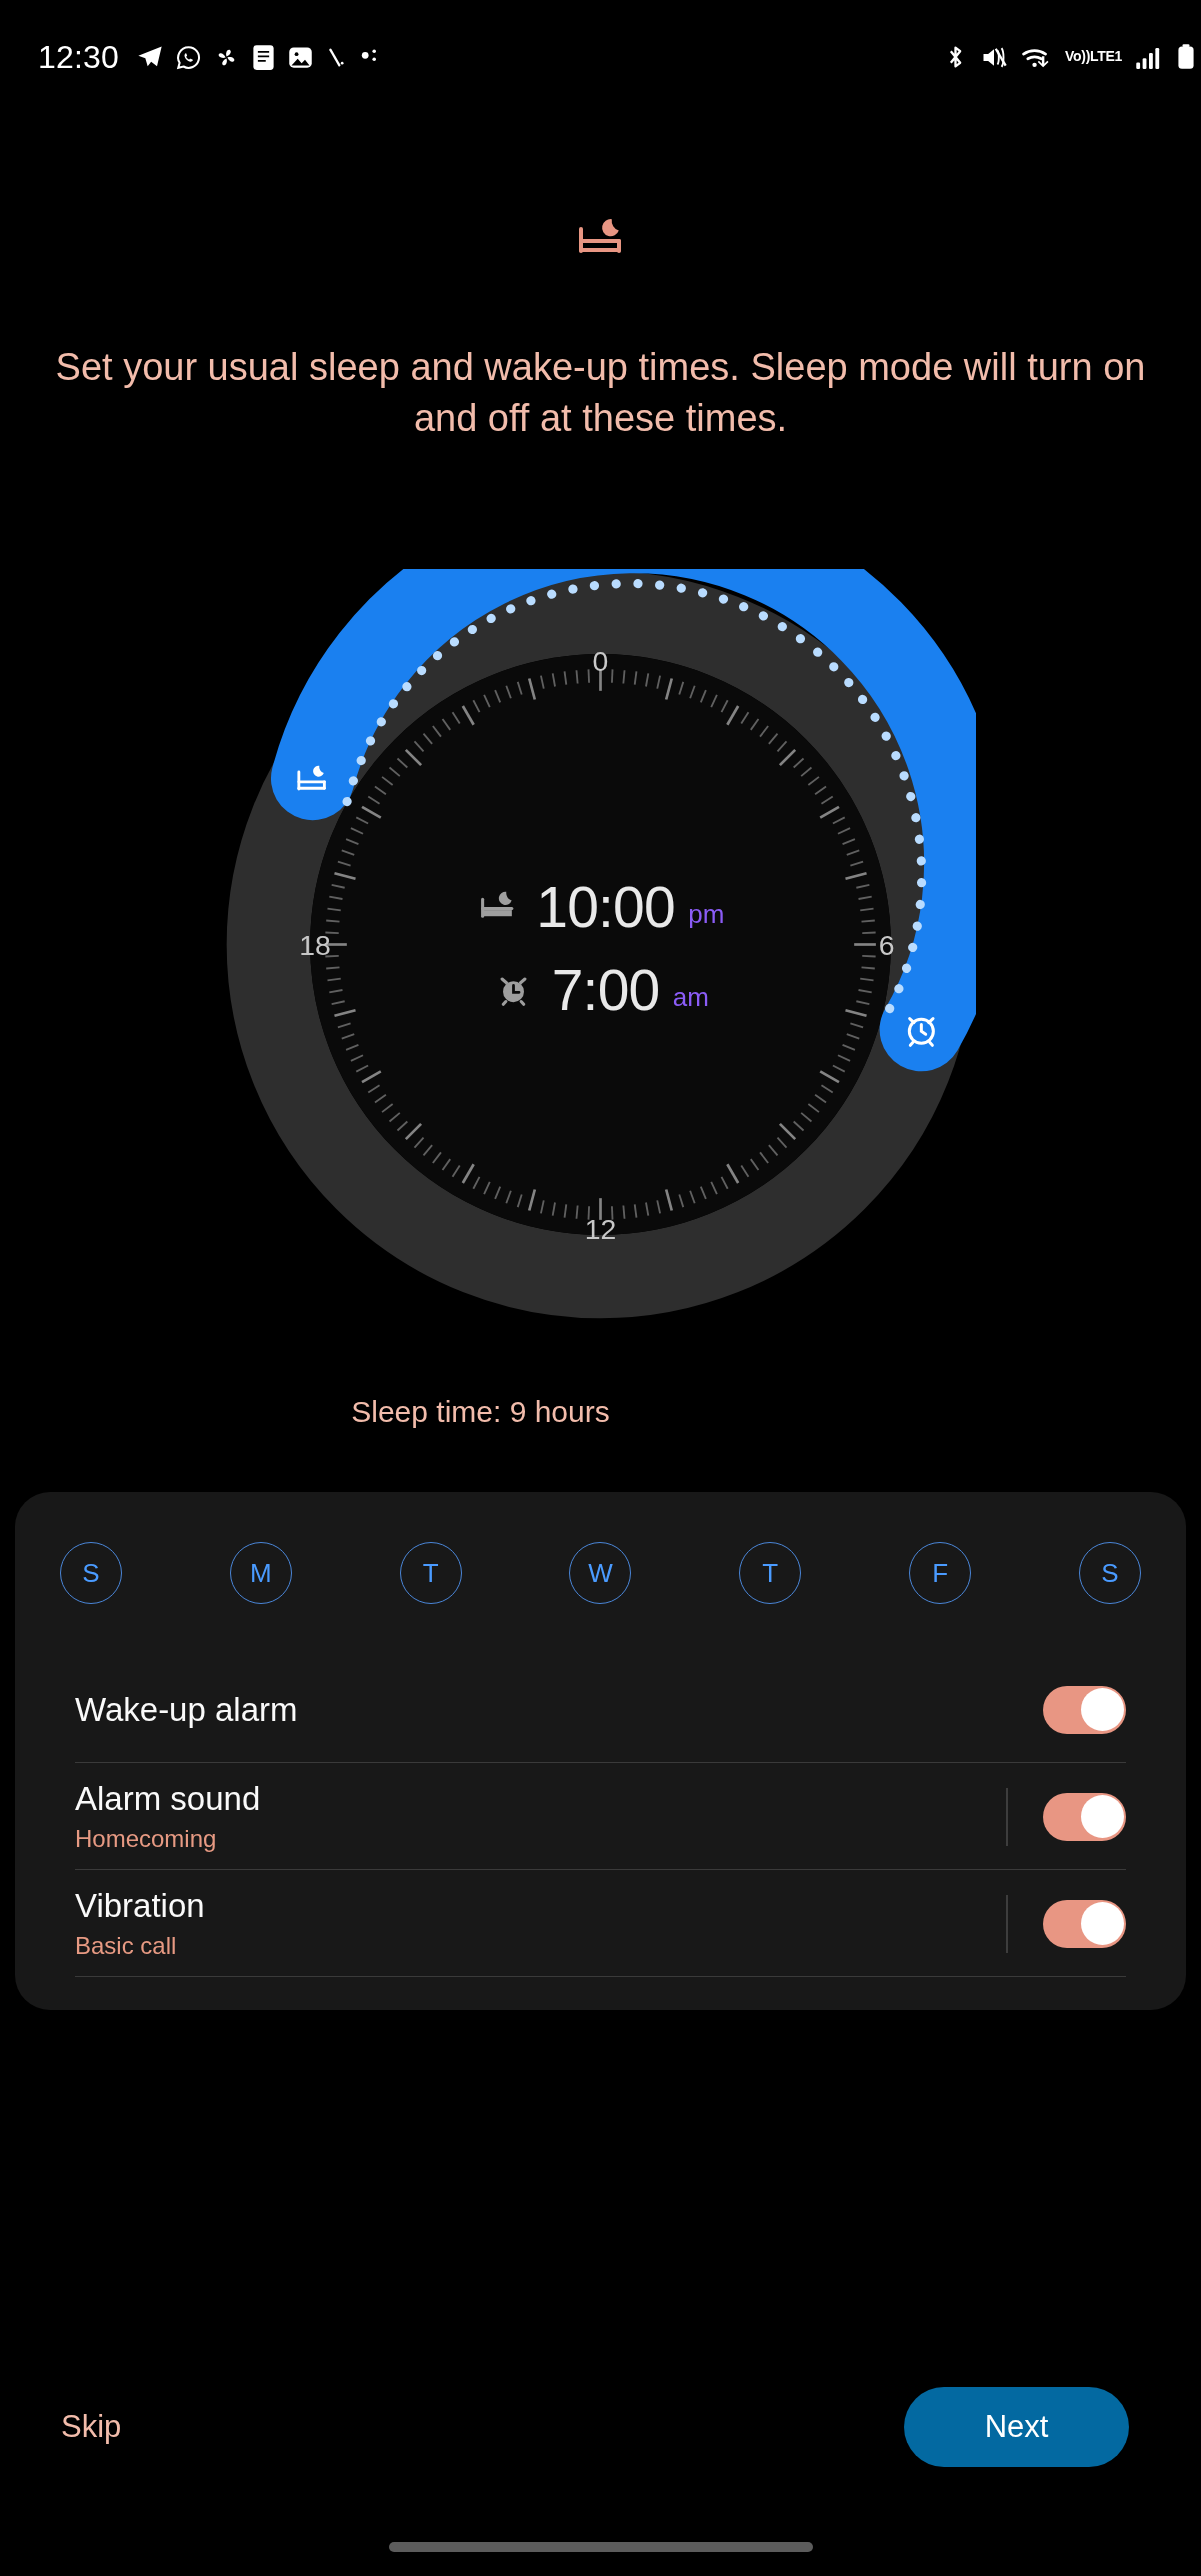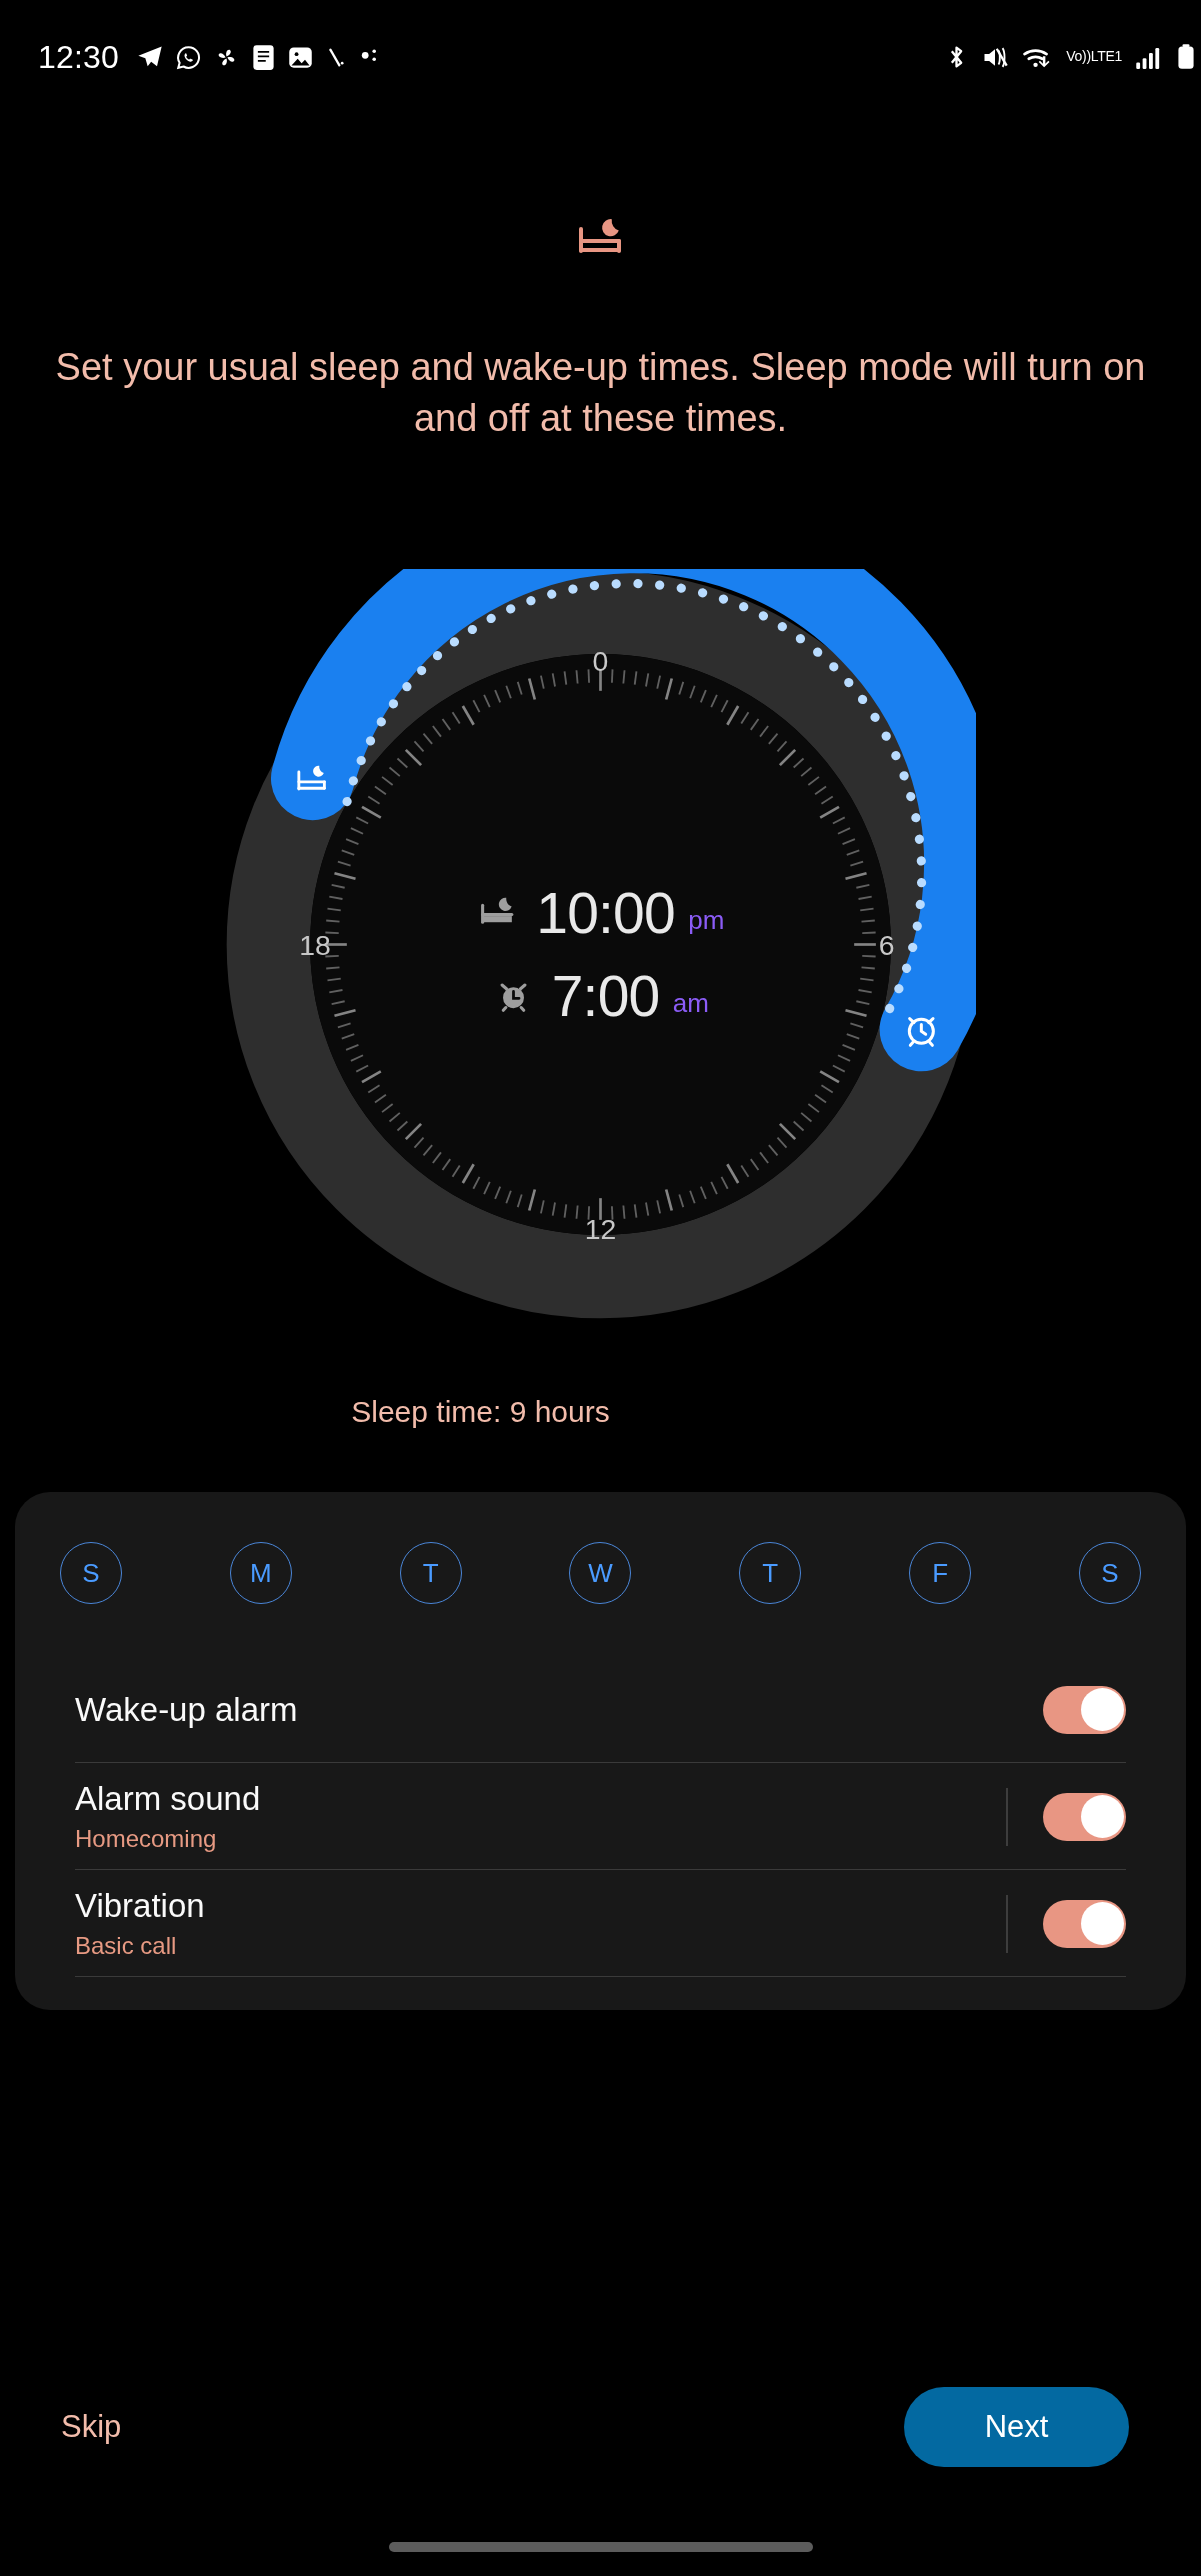--- a/index.html
+++ b/index.html
@@ -15,37 +15,37 @@
   .statusbar {
     position:absolute; top:17px; left:0; width:1201px; height:80px;
     display:flex; align-items:center; justify-content:space-between;
     padding:0 28px 0 14px;
     margin-left:24px;
   }
   .sb-left { display:flex; align-items:center; gap:11px; }
   .sb-time { color:#fff; font-size:32px; letter-spacing:0.2px; font-weight:400; margin-right:5.8px; }
   .sb-right { display:flex; align-items:center; gap:12.5px; }
   .sb-ico { display:inline-flex; align-items:center; justify-content:center; }
-  .volte { color:#fff; font-size:14px; line-height:13.3px; text-align:center; font-weight:400; letter-spacing:-0.3px;}
+  .volte { color:#fff; font-size:14px; line-height:13.3px; text-align:center; font-weight:700; letter-spacing:-0.3px;}
   .volte small { display:block; font-size:14px; }
 
   
   .hero-icon { position:absolute; top:213px; left:0; width:1201px; text-align:center; }
   .headline {
     position:absolute; top:342px; left:0; width:1201px;
     text-align:center; color:#f2bcab;
     font-size:38px; line-height:1.33; font-weight:400;
     padding:0 54px;
   }
 
   
   .dial-wrap { position:absolute; top:569px; left:225px; width:751px; height:751px; }
   .dial-wrap svg { display:block; }
   .center-times {
-    position:absolute; top:10px; left:0; width:751px; height:751px;
+    position:absolute; top:4px; left:0; width:751px; height:751px;
     display:flex; flex-direction:column; align-items:center; justify-content:center;
     gap:16.7px;
   }
   .trow { display:flex; align-items:center; gap:16.7px; }
   .trow .glyph { width:43px; height:43px; display:flex; align-items:center; justify-content:center; }
   .trow .big { color:#e9e9e9; font-size:57px; font-weight:400; letter-spacing:-0.8px; }
   .trow .mer { color:#8b5cf6; font-size:26px; align-self:flex-end; margin-bottom:10px; margin-left:-3.3px; }
 
   .sleeptime {
     position:absolute; top:1395px; left:0; width:961px; text-align:center;

